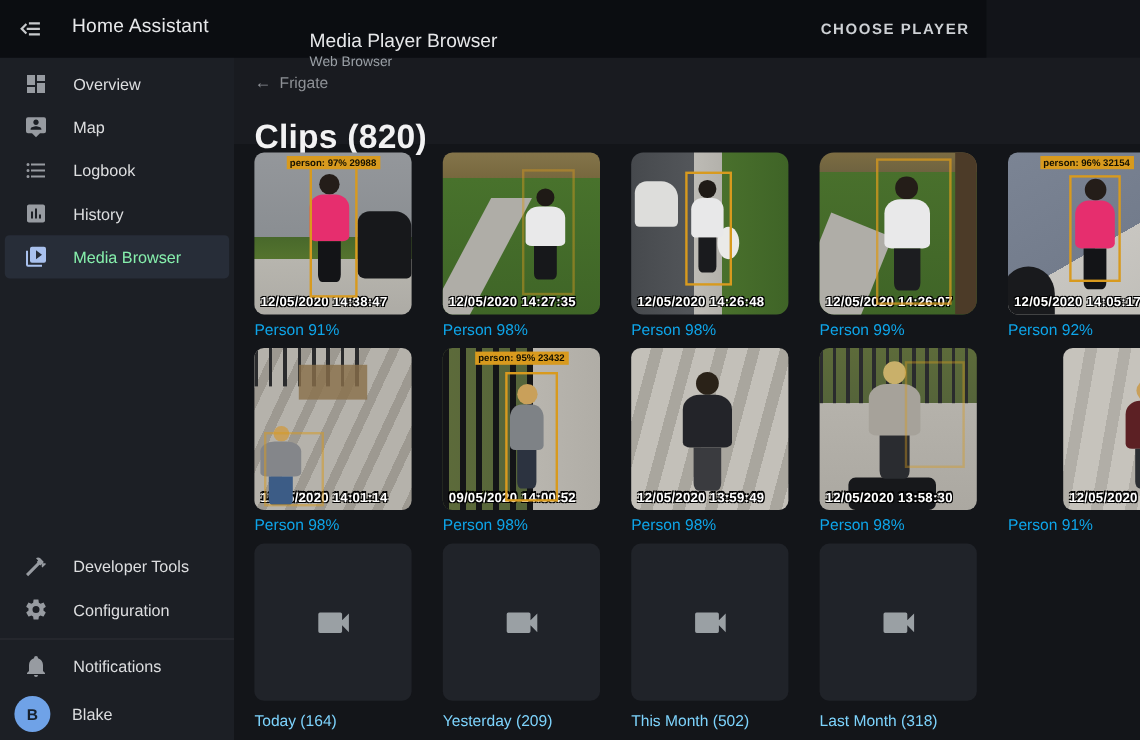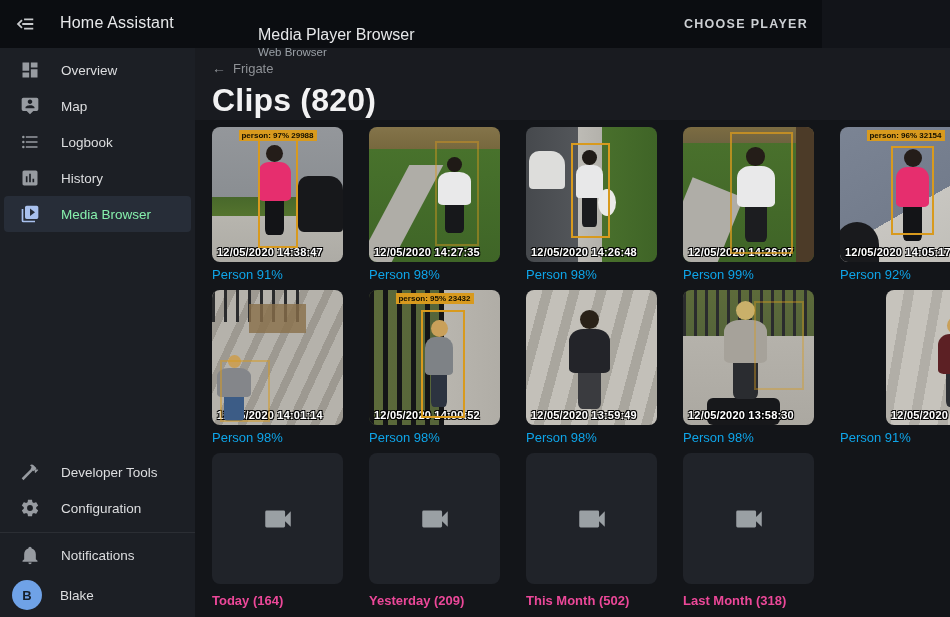--- a/index.html
+++ b/index.html
@@ -33,28 +33,28 @@
   .sb-user { height:44px; display:flex; align-items:center; padding-left:12px; cursor:pointer; }
   .sb-avatar { width:30px; height:30px; border-radius:50%; background:#6fa2e7; color:#16202c;
                display:flex; align-items:center; justify-content:center; font-size:13px; font-weight:700; }
   .sb-user .lbl { margin-left:18px; font-size:13.5px; font-weight:500; color:#dddee0; }
 
   
   .main { position:absolute; left:195px; top:48px; right:0; bottom:0; background:#131519; }
   .content-header { height:72px; background:#191b20; padding:12px 0 0 17px; }
   .breadcrumb { display:flex; align-items:center; font-size:13px; color:#8e9196; cursor:pointer; width:max-content; }
   .breadcrumb .arr { margin-right:7px; font-size:14px; }
-  .page-title { margin-top:6px; font-size:32px; font-weight:700; color:#f2f2f3; letter-spacing:.2px; }
+  .page-title { margin-top:22px; font-size:28px; font-weight:700; color:#f2f2f3; letter-spacing:.2px; }
 
   .grid { display:grid; grid-template-columns:repeat(5,131px); column-gap:26px; padding:7px 0 0 17px; }
   .cell { width:131px; margin-bottom:8px; }
   .thumb { position:relative; width:131px; height:135px; border-radius:8px; overflow:hidden;
            background:#23262b; cursor:pointer; }
   .clabel { margin-top:5px; font-size:13px; color:#0ea5e9; }
-  .flabel { margin-top:9px; font-size:13px; color:#ec4899;font-weight:bold; }
+  .flabel { margin-top:9px; font-size:13px; color:#7dd3fc; }
 
   .fthumb { width:131px; height:131px; border-radius:8px; background:#202329; display:flex;
             align-items:center; justify-content:center; cursor:pointer; }
   .fthumb svg { width:34px; height:34px; fill:#9aa0a4; }
 
   
   .ts { position:absolute; bottom:4px; left:5px; color:#ffffff; font-weight:800; font-size:11px;
         letter-spacing:.2px; white-space:nowrap;
         text-shadow:-1px -1px 0 #000,1px -1px 0 #000,-1px 1px 0 #000,1px 1px 0 #000; }
   .chip { position:absolute; top:3px; left:50%; transform:translateX(-50%); background:#d89a1e;
@@ -70,27 +70,27 @@
   .s1 { background:linear-gradient(180deg,#94979b 0%,#8a8e92 52%,#48682b 52%,#55742e 66%,#b7b5ae 66%,#adaba5 100%); }
   .s1 .prop { right:0; top:36%; width:34%; height:42%; background:#17181b; border-radius:10px 14px 4px 6px; }
   .s1 .person { left:35%; top:13%; width:25%; height:68%; --hair:#241d19; --top:#e62e6e; --bot:#131417; }
   .s1 .bbox { left:35%; top:8%; width:31%; height:82%; }
 
   .s2 { background:linear-gradient(180deg,#84744a 0%,#77683e 16%,#48722c 16%,#3f6527 100%); }
   .s2 .prop { left:6%; top:28%; width:26%; height:90%; background:#afada7; transform:skewX(-28deg); }
   .s2 .person { left:53%; top:22%; width:25%; height:58%; --hair:#1f1a16; --top:#e9e9ea; --bot:#17181b; }
   .s2 .bbox { left:50%; top:10%; width:34%; height:78%; opacity:.45; }
 
-  .s3 { background:linear-gradient(90deg,#46494d 0%,#53565a 40%,#bdbbb5 40%,#b3b1ab 58%,#49702c 58%,#3f6427 100%); }
+  .s3 { background:linear-gradient(90deg,#46494d 0%,#53565a 40%,#bdbbb5 40%,#b3b1ab 58%,#49702c 58%,#3f6427 100%);border-radius:10px; }
   .s3 .prop.car { left:2%; top:18%; width:28%; height:28%; background:#dddddb; border-radius:10px 14px 4px 4px; }
   .s3 .prop.bag { left:55%; top:46%; width:14%; height:20%; background:#eaeae8; border-radius:50%; }
   .s3 .person { left:38%; top:17%; width:21%; height:58%; --hair:#1f1a16; --top:#e8e8e9; --bot:#1a1b1e; }
   .s3 .bbox { left:34%; top:12%; width:30%; height:70%; }
 
-  .s4 { background:linear-gradient(180deg,#7c6c42 0%,#6f6340 12%,#49702c 12%,#3f6427 100%); }
+  .s4 { background:linear-gradient(180deg,#7c6c42 0%,#6f6340 12%,#49702c 12%,#3f6427 100%);border-radius:12px; }
   .s4 .prop.porch { right:0; top:0; width:14%; height:100%; background:#4c3b28; }
   .s4 .prop.path { left:-8%; top:42%; width:42%; height:70%; background:#afada7; transform:rotate(22deg); }
   .s4 .person { left:41%; top:15%; width:29%; height:72%; --hair:#241d18; --top:#e9e9ea; --bot:#1c1d20; }
   .s4 .bbox { left:36%; top:4%; width:48%; height:90%; opacity:.75; }
 
   .s5 { background:linear-gradient(150deg,#7b8494 0%,#737c8c 58%,#c8c6c1 58%,#bfbdb7 100%); }
   .s5 .prop { left:-4%; bottom:-4%; width:34%; height:34%; background:#191a1d; border-radius:50% 50% 0 0; }
   .s5 .person { left:43%; top:16%; width:25%; height:70%; --hair:#241d19; --top:#e62e6e; --bot:#131417; }
   .s5 .bbox { left:39%; top:14%; width:33%; height:66%; }
 
@@ -317,21 +317,21 @@
       <div class="cell">
         <div class="thumb s7">
           <div class="chip">person: 95% 23432</div>
           <div class="prop"></div>
           <div class="bbox"></div>
           <div class="person">
               <span class="ph"></span>
               <span class="pt"></span>
               <span class="pl"></span>
             </div>
-          <div class="ts">12/05/2020 14:00:52</div>
+          <div class="ts">09/05/2020 14:00:52</div>
         </div>
         <div class="clabel">Person 98%</div>
       </div>
 
       <div class="cell">
         <div class="thumb s8">
           <div class="person">
               <span class="ph"></span>
               <span class="pt"></span>
               <span class="pl"></span>

